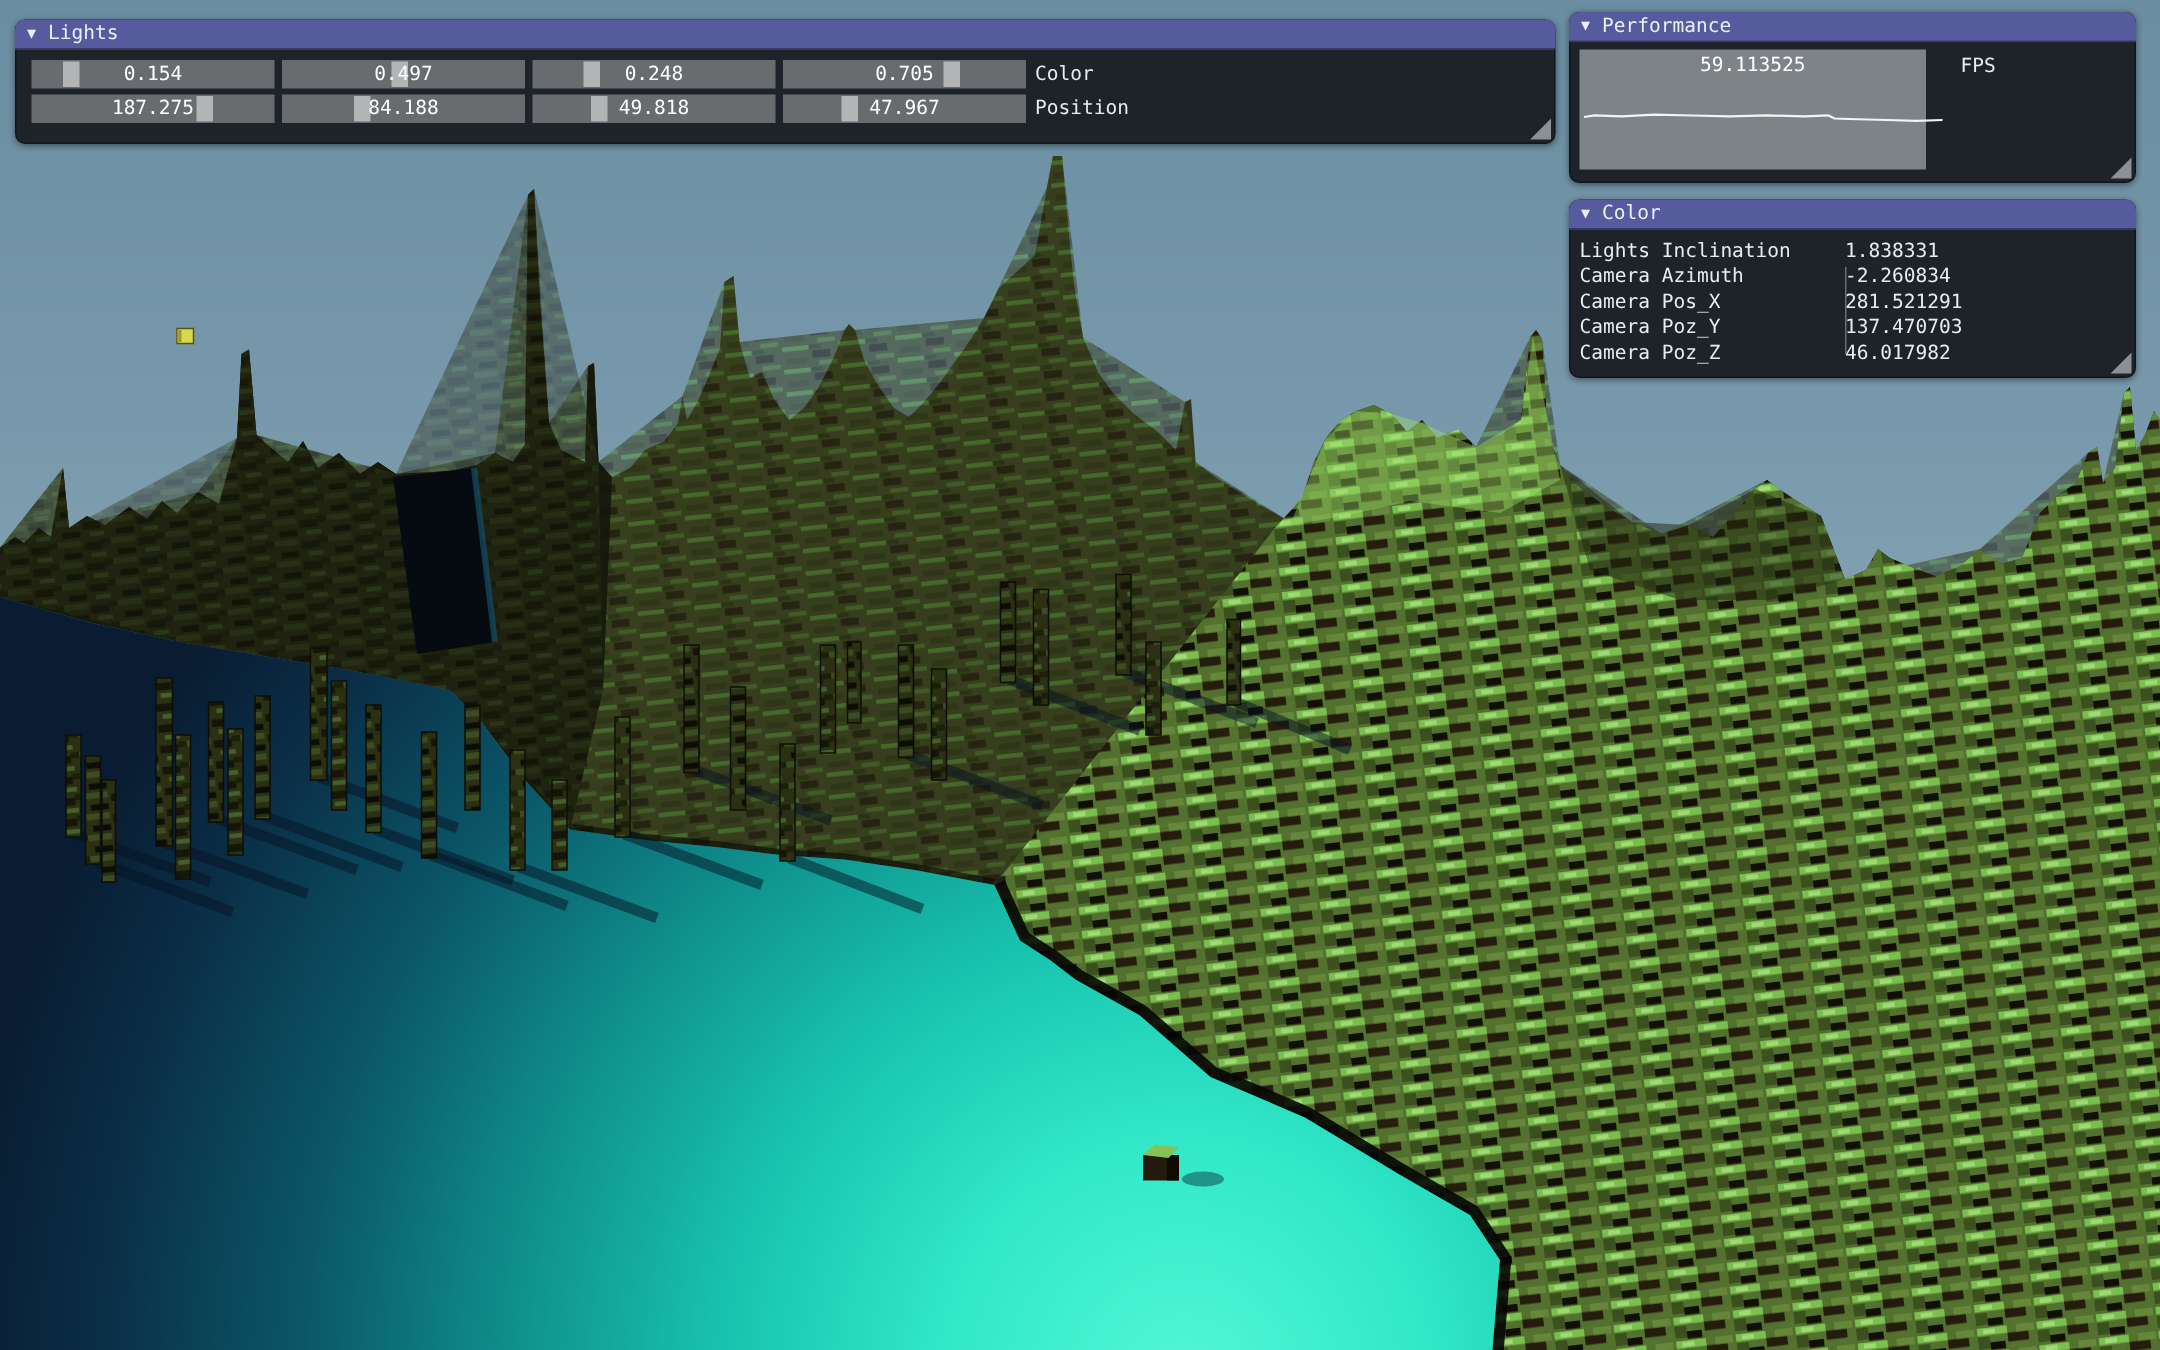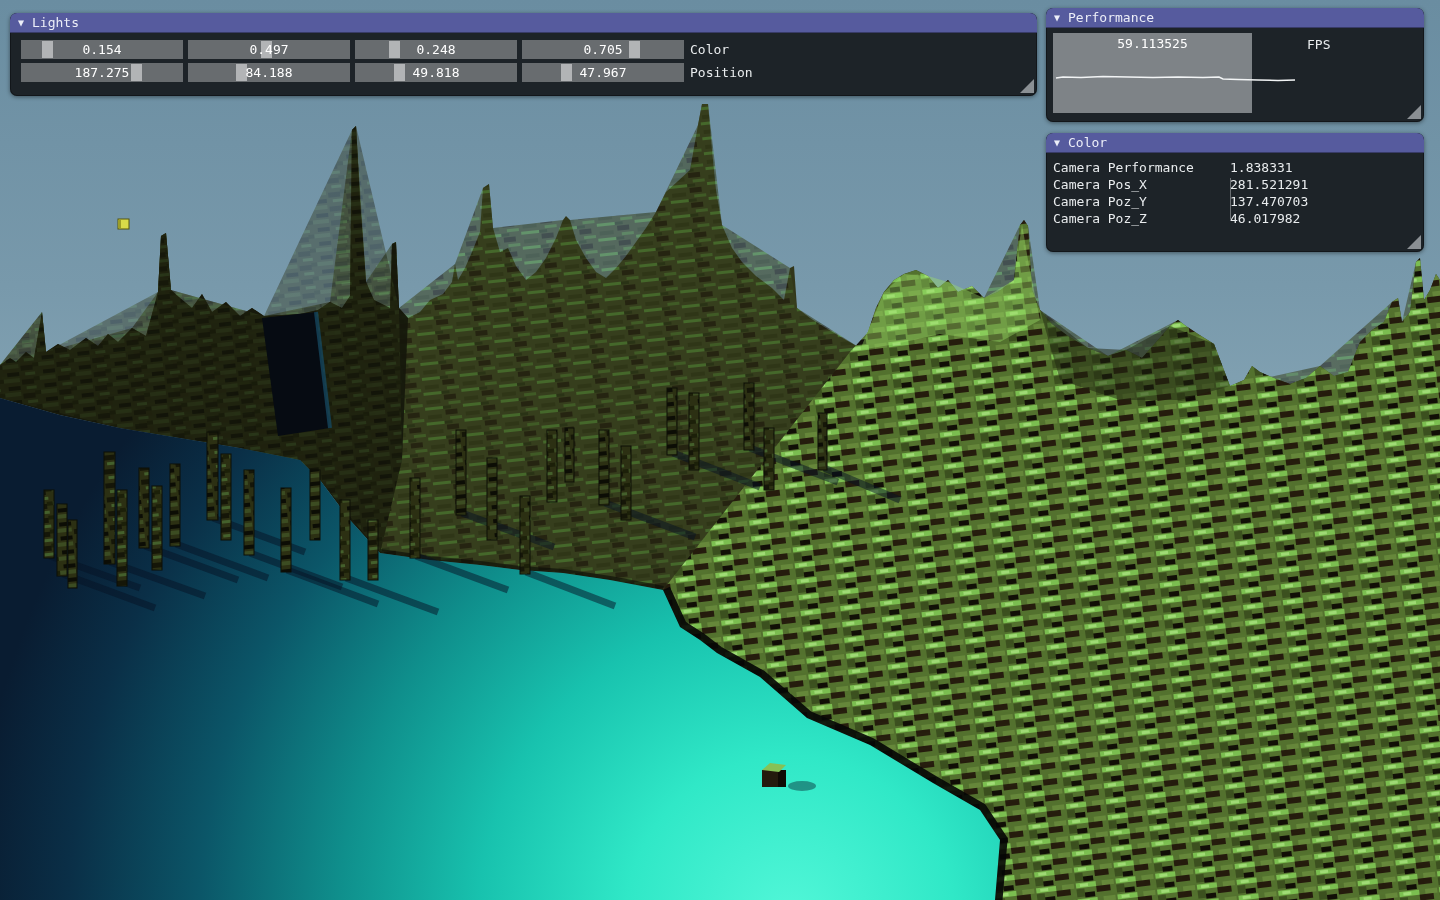--- a/index.html
+++ b/index.html
@@ -51,21 +51,21 @@
     background:var(--slider-handle,#b2b4b6);
   }
   .slider .sval{
     position:absolute;inset:0;text-align:center;line-height:19px;
     color:#fff;pointer-events:none;
   }
   .row-label{margin-left:1px;line-height:19px;}
   
   #panel-performance{left:1046px;top:8px;width:378px;height:114px;}
   .graph{
-    position:absolute;left:7px;top:5px;width:199px;height:80px;
+    position:absolute;left:7px;top:5px;width:231px;height:80px;
     background:var(--graph-bg,#7e8387);
   }
   .graph .gval{position:absolute;top:3px;left:0;right:0;text-align:center;color:#fff;}
   .graph svg{position:absolute;inset:0;}
   .graph-label{position:absolute;left:261px;top:9px;text-align:right;}
   
   #panel-camera{left:1046px;top:133px;width:378px;height:119px;}
   .cam-rows{padding:6px 0 0 7px;}
   .cam-row{display:grid;grid-template-columns:177px 1fr;line-height:17px;}
   .cam-divider{position:absolute;left:184px;top:25px;bottom:8px;width:1px;background:#6a6f73;}
@@ -314,22 +314,26 @@
 </div>
 
 <div class="panel" id="panel-camera">
   <div class="panel-header">
     <span class="collapse-icon">▼</span>
     <span>Color</span>
   </div>
   <div class="panel-body">
     <div class="cam-rows">
       <div class="cam-row">
-        <span>Camera Performance</span>
+        <span>Lights Inclination</span>
         <span>1.838331</span>
+      </div>
+      <div class="cam-row">
+        <span>Camera Azimuth</span>
+        <span>-2.260834</span>
       </div>
       <div class="cam-row">
         <span>Camera Pos_X</span>
         <span>281.521291</span>
       </div>
       <div class="cam-row">
         <span>Camera Poz_Y</span>
         <span>137.470703</span>
       </div>
       <div class="cam-row">

